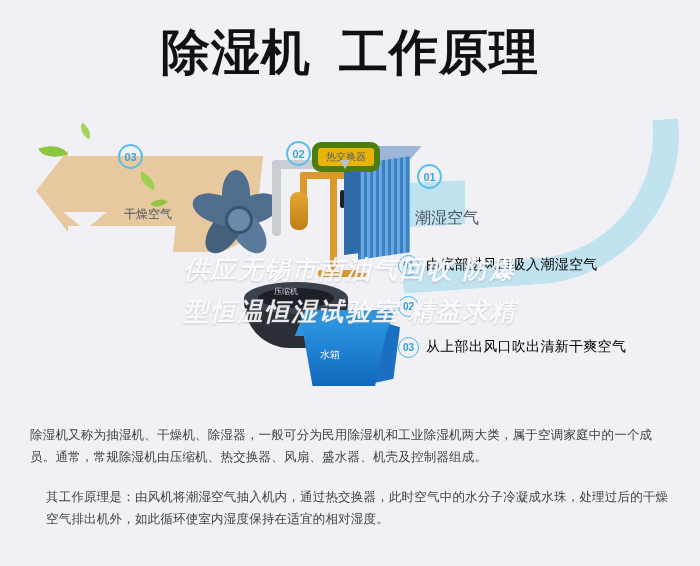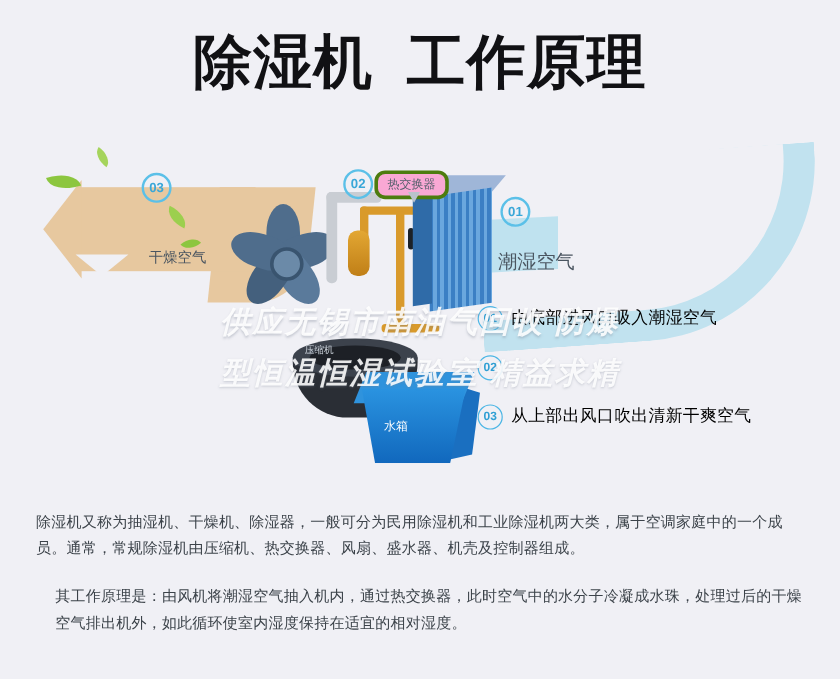--- a/index.html
+++ b/index.html
@@ -12,21 +12,21 @@
   .page{position:relative;width:700px;height:566px;}
 
   
   .title-row{
     position:absolute;left:0;top:28px;width:700px;
     text-align:center;white-space:nowrap;
   }
   .title-a,.title-b{
     font-size:49px;line-height:1;letter-spacing:1px;
     color:#111114;font-weight:bold;
-    font-family:Liberation Sans, sans-serif;
+    font-family:Liberation Serif, serif;
   }
   .title-b{margin-left:28px;font-weight:bold;}
 
   
   .stage{position:absolute;left:0;top:120px;width:700px;height:280px;}
 
   
   .swoosh{
     position:absolute;left:398px;top:8px;width:260px;height:130px;
     border-radius:0 0 150px 0;
@@ -153,22 +153,22 @@
 
   .badge-num{
     position:absolute;width:21px;height:21px;border-radius:50%;
     border:2px solid #5bc0e8;color:#3aa7d8;font-size:11px;
     display:flex;align-items:center;justify-content:center;
     background:transparent;font-weight:bold;
   }
 
   .callout{
     position:absolute;left:312px;top:22px;
-    padding:2px 8px;border:3px solid #4d7c0f;border-radius:9px;
-    font-size:10px;color:#55606c;background:#f9a8d4;white-space:nowrap;
+    padding:2px 8px;border:6px solid #4d7c0f;border-radius:9px;
+    font-size:10px;color:#55606c;background:#eab308;white-space:nowrap;
   }
   .callout-tail{
     position:absolute;left:340px;top:40px;
     width:0;height:0;border-left:5px solid transparent;
     border-right:5px solid transparent;border-top:9px solid #b9c2cc;
   }
 
   
   .steps{position:absolute;left:398px;top:251px;width:290px;}
   .step{display:flex;align-items:center;height:28px;margin-bottom:13px;}
@@ -246,21 +246,21 @@
     <div class="pipe" style="left:357px;top:62px;width:16px;height:5px;background:#1c2127;"></div>
     <div class="pipe" style="left:365px;top:78px;width:5px;height:18px;background:#1c2127;"></div>
 
     <div class="hx-top"></div>
     <div class="hx"></div>
     <div class="hx-cap"></div>
 
     <div class="comp-body"></div>
     <div class="comp-top"></div>
     <div class="comp-inner"></div>
-    <div class="dlabel dark" style="left:254px;top:166px;">压缩机</div>
+    <div class="dlabel dark" style="left:274px;top:166px;">压缩机</div>
 
     <div class="tank-side"></div>
     <div class="tank-top"></div>
     <div class="tank-body"></div>
     <div class="dlabel white" style="left:320px;top:228px;">水箱</div>
 
     <div class="badge-num" style="left:286px;top:21px;">02</div>
     <div class="callout">热交换器</div>
     <div class="callout-tail"></div>
 

